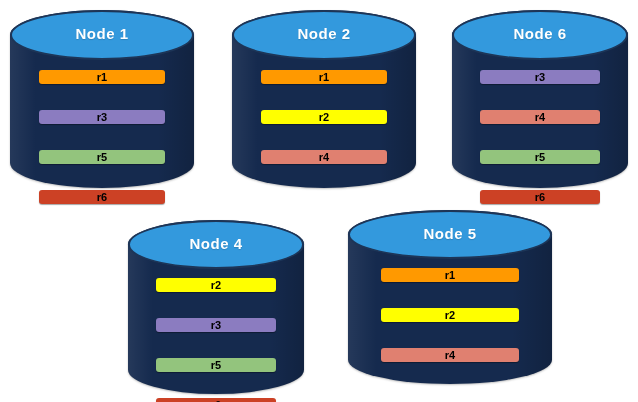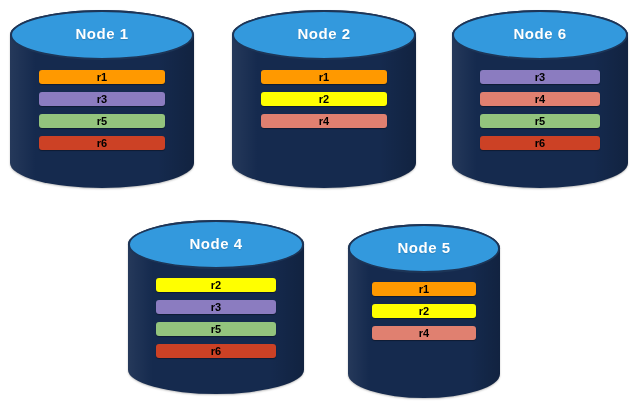--- a/index.html
+++ b/index.html
@@ -76,20 +76,21 @@
   }
 
   
   .bars {
     position: absolute;
     left: 0;
     width: 100%;
     display: flex;
     flex-direction: column;
     align-items: center;
+    gap: 18px;
   }
   .bar {
     width: 68%;
     height: 14px;
     border-radius: 3px;
     margin-bottom: 8px;
     display: flex;
     align-items: center;
     justify-content: center;
     box-shadow: 0 1px 1px rgba(0,0,0,0.35);
@@ -181,21 +182,21 @@
           <span class="bar-label">r3</span>
         </div>
         <div class="bar" style="background: rgb(147, 196, 125);">
           <span class="bar-label">r5</span>
         </div>
         <div class="bar" style="background: rgb(204, 65, 37);">
           <span class="bar-label">r6</span>
         </div>
       </div>
     </div>
-    <div class="node" style="left: 348px; top: 224px; width: 152px; height: 174px;">
+    <div class="node" style="left: 348px; top: 210px; width: 168px; height: 174px; padding-left: 36px;">
       <div class="cyl-body" style="background: rgb(21, 42, 78);"></div>
       <div class="cyl-shade"></div>
       <div class="cyl-top" style="background: rgb(51, 153, 221); border-color: rgb(29, 53, 87);">
         <span class="cyl-top-label">Node  5</span>
       </div>
       <div class="bars" style="top: 58px;">
         <div class="bar" style="background: rgb(255, 153, 0);">
           <span class="bar-label">r1</span>
         </div>
         <div class="bar" style="background: rgb(255, 255, 0);">

